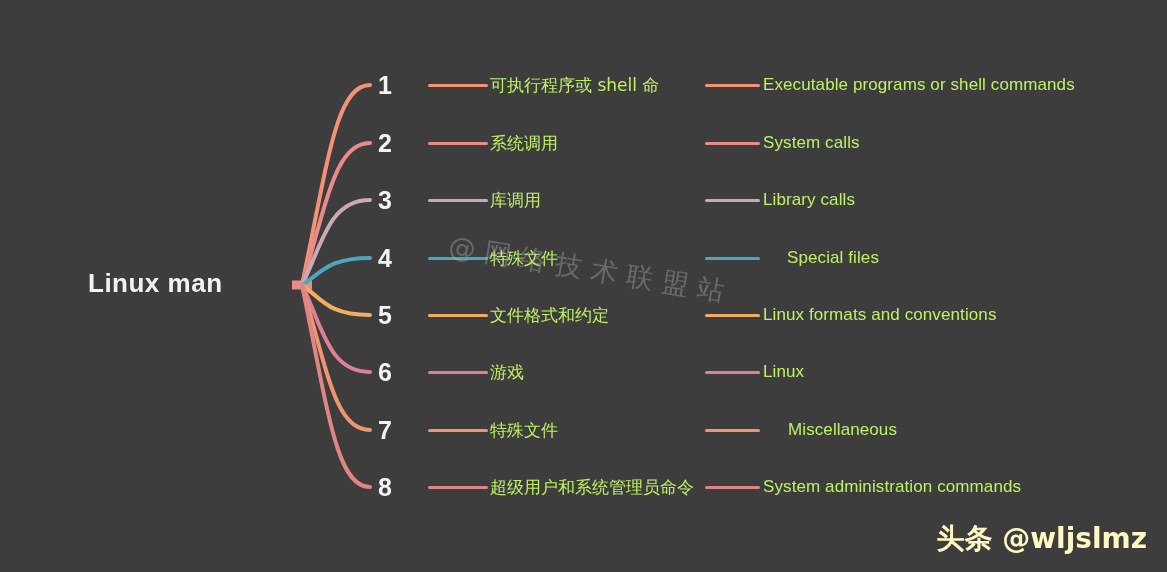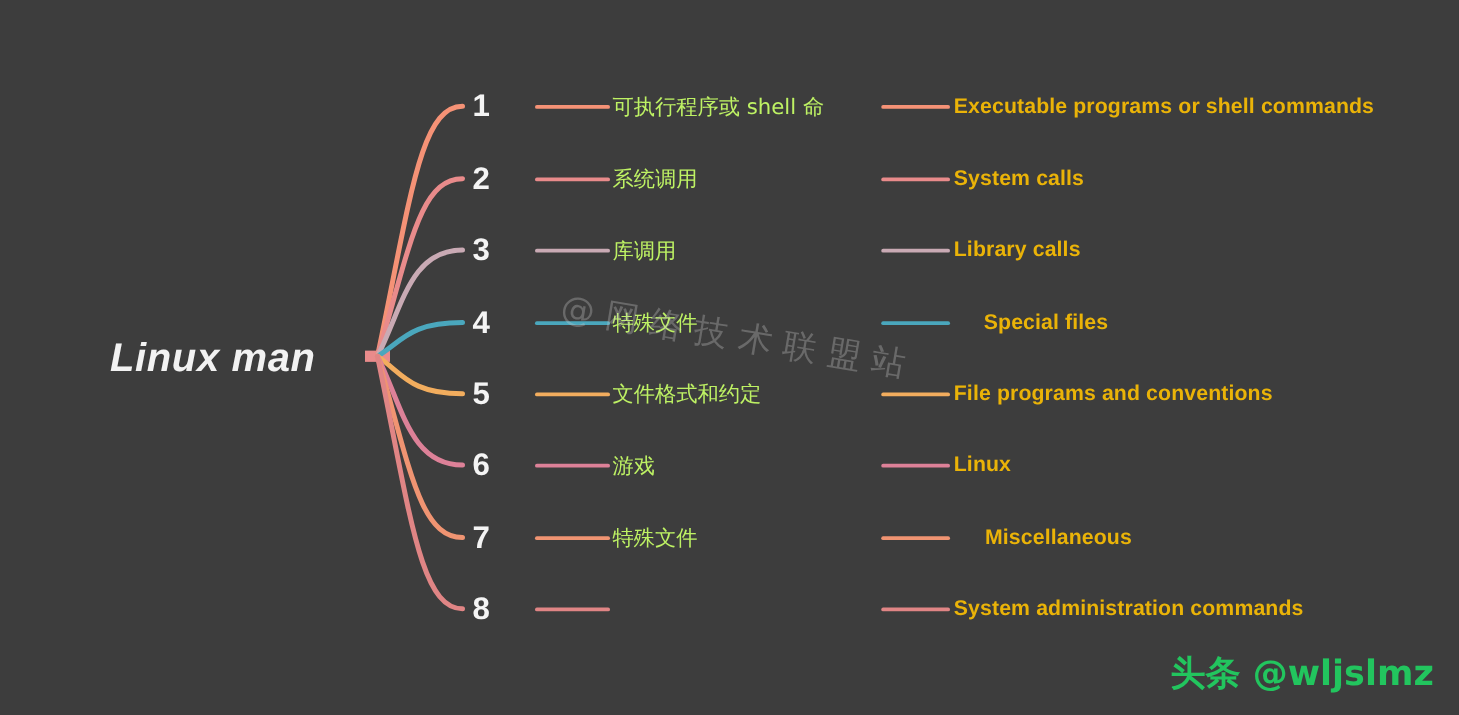--- a/index.html
+++ b/index.html
@@ -21,26 +21,25 @@
     top: 0;
     width: 1167px;
     height: 572px;
   }
 
   
   #root-label {
     position: absolute;
     left: 88px;
     top: 268px;
-    font-size: 32px;
+    font-size: 26px;
     font-weight: 700;
     color: #f2f2f2;
     letter-spacing: 0.5px;
     white-space: nowrap;
-    font-style: italic;
   }
 
   
   #branch-svg {
     position: absolute;
     left: 0;
     top: 0;
     width: 1167px;
     height: 572px;
     pointer-events: none;
@@ -80,23 +79,22 @@
     color: #bef264;
     font-family: "DejaVu Sans", "Liberation Sans", sans-serif;
   }
   .conn-b {
     position: absolute;
     width: 55px;
   }
   .label-en {
     position: absolute;
     font-size: 17px;
-    color: #eab308;
+    color: #bef264;
     letter-spacing: 0.1px;
-    font-weight: bold;
   }
 
   
   #watermark {
     position: absolute;
     left: 452px;
     top: 228px;
     font-size: 27px;
     color: rgba(210, 210, 210, 0.30);
     font-family: "DejaVu Sans", "Liberation Sans", sans-serif;
@@ -107,21 +105,21 @@
     user-select: none;
   }
 
   
   #brand {
     position: absolute;
     right: 20px;
     bottom: 14px;
     font-size: 28px;
     font-weight: 700;
-    color: #22c55e;
+    color: #fef9c3;
     white-space: nowrap;
     font-family: "DejaVu Sans", "Liberation Sans", sans-serif;
   }
 </style>
 </head>
 <body>
 
 <div id="canvas">
 
   <svg id="branch-svg" viewBox="0 0 1167 572" xmlns="http://www.w3.org/2000/svg">
@@ -165,39 +163,40 @@
         <div class="conn conn-a" style="background: rgb(74, 167, 189);"></div>
         <div class="label-cn">特殊文件</div>
         <div class="conn conn-b" style="background: rgb(74, 167, 189); left: 705px;"></div>
         <div class="label-en" style="left: 763px; margin-left: 24px;">Special files</div>
       </div>
       <div class="row" style="top: 298px; width: 1167px;">
         <div class="row-index">5</div>
         <div class="conn conn-a" style="background: rgb(242, 173, 94);"></div>
         <div class="label-cn">文件格式和约定</div>
         <div class="conn conn-b" style="background: rgb(242, 173, 94); left: 705px;"></div>
-        <div class="label-en" style="left: 763px;">File programs and conventions</div>
+        <div class="label-en" style="left: 763px;">Linux formats and conventions</div>
       </div>
       <div class="row" style="top: 355px; width: 1167px;">
         <div class="row-index">6</div>
         <div class="conn conn-a" style="background: rgb(221, 129, 152);"></div>
         <div class="label-cn">游戏</div>
         <div class="conn conn-b" style="background: rgb(221, 129, 152); left: 705px;"></div>
         <div class="label-en" style="left: 763px;">Linux</div>
       </div>
       <div class="row" style="top: 413px; width: 1167px;">
         <div class="row-index">7</div>
         <div class="conn conn-a" style="background: rgb(240, 148, 114);"></div>
         <div class="label-cn">特殊文件</div>
         <div class="conn conn-b" style="background: rgb(240, 148, 114); left: 705px;"></div>
         <div class="label-en" style="left: 788px;">Miscellaneous</div>
       </div>
       <div class="row" style="top: 470px; width: 1167px;">
         <div class="row-index">8</div>
         <div class="conn conn-a" style="background: rgb(224, 133, 133);"></div>
+        <div class="label-cn">超级用户和系统管理员命令</div>
         <div class="conn conn-b" style="background: rgb(224, 133, 133); left: 705px;"></div>
         <div class="label-en" style="left: 763px;">System administration commands</div>
       </div>
     </div>
 
   <div id="watermark">@网络技术联盟站</div>
 
   <div id="brand">头条 @wljslmz</div>
 
 </div>

